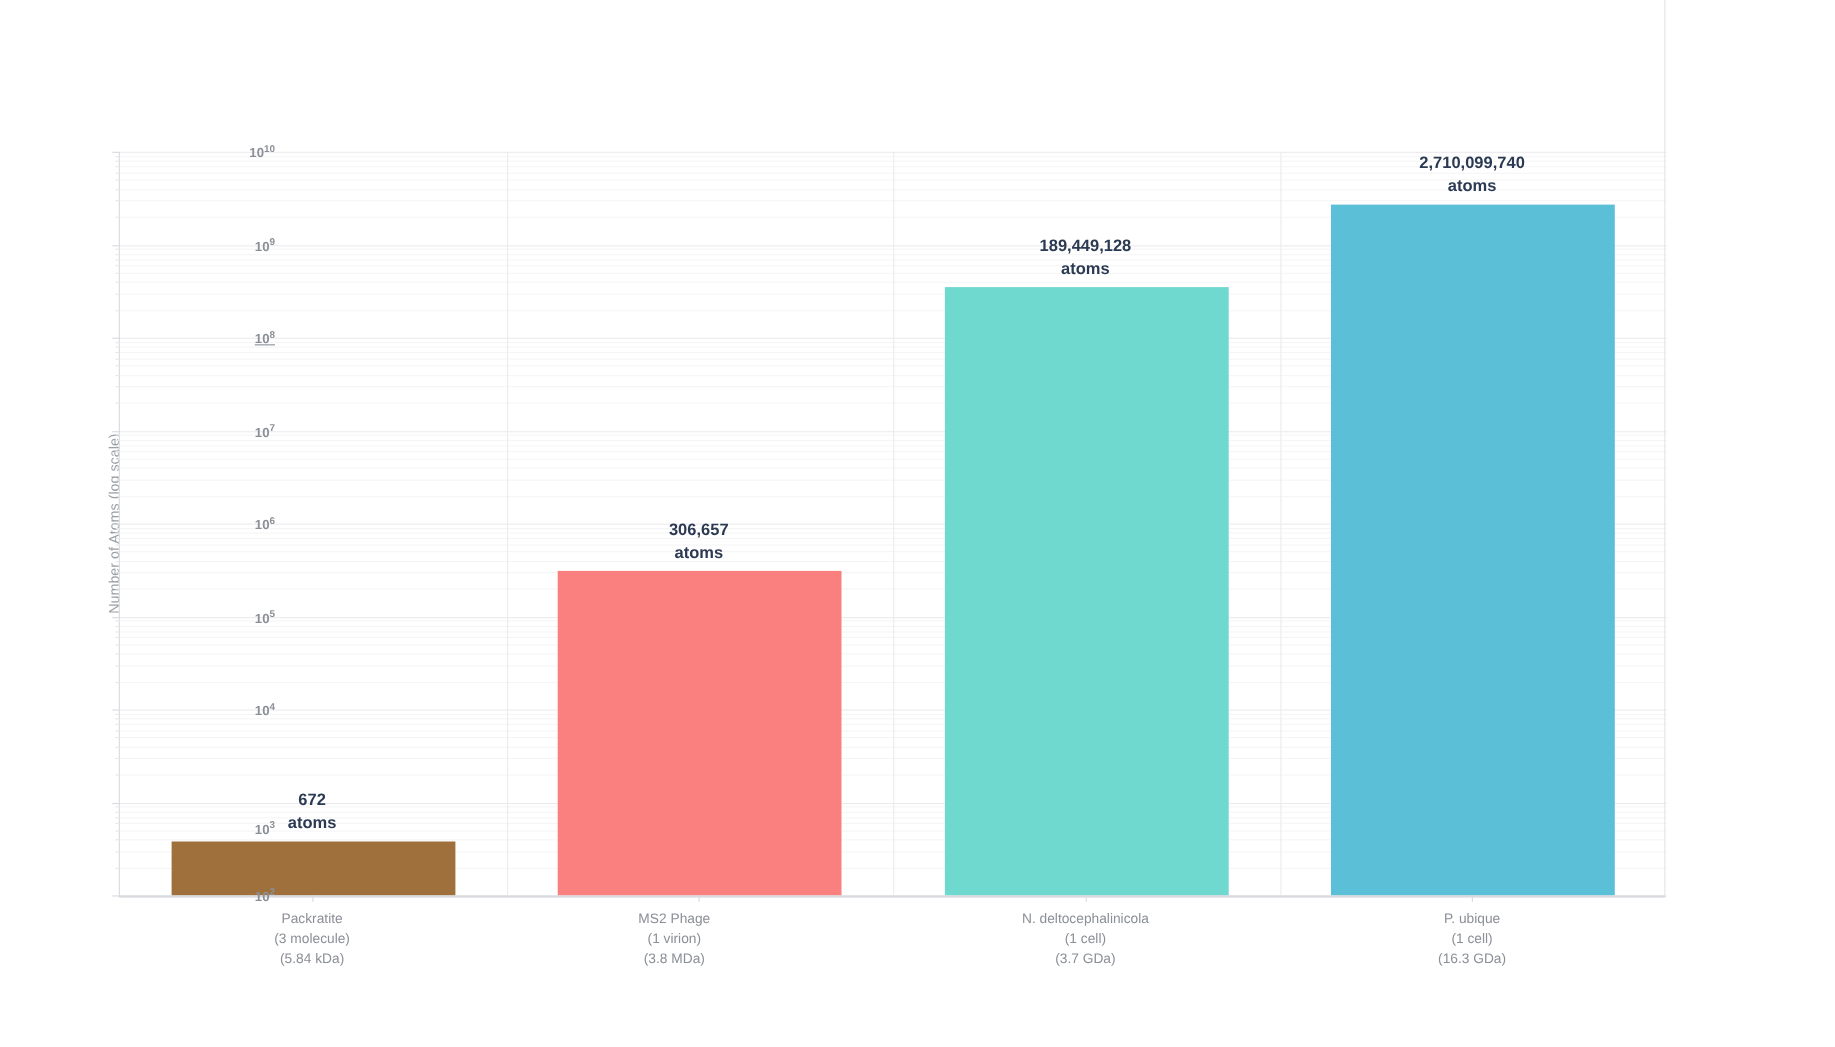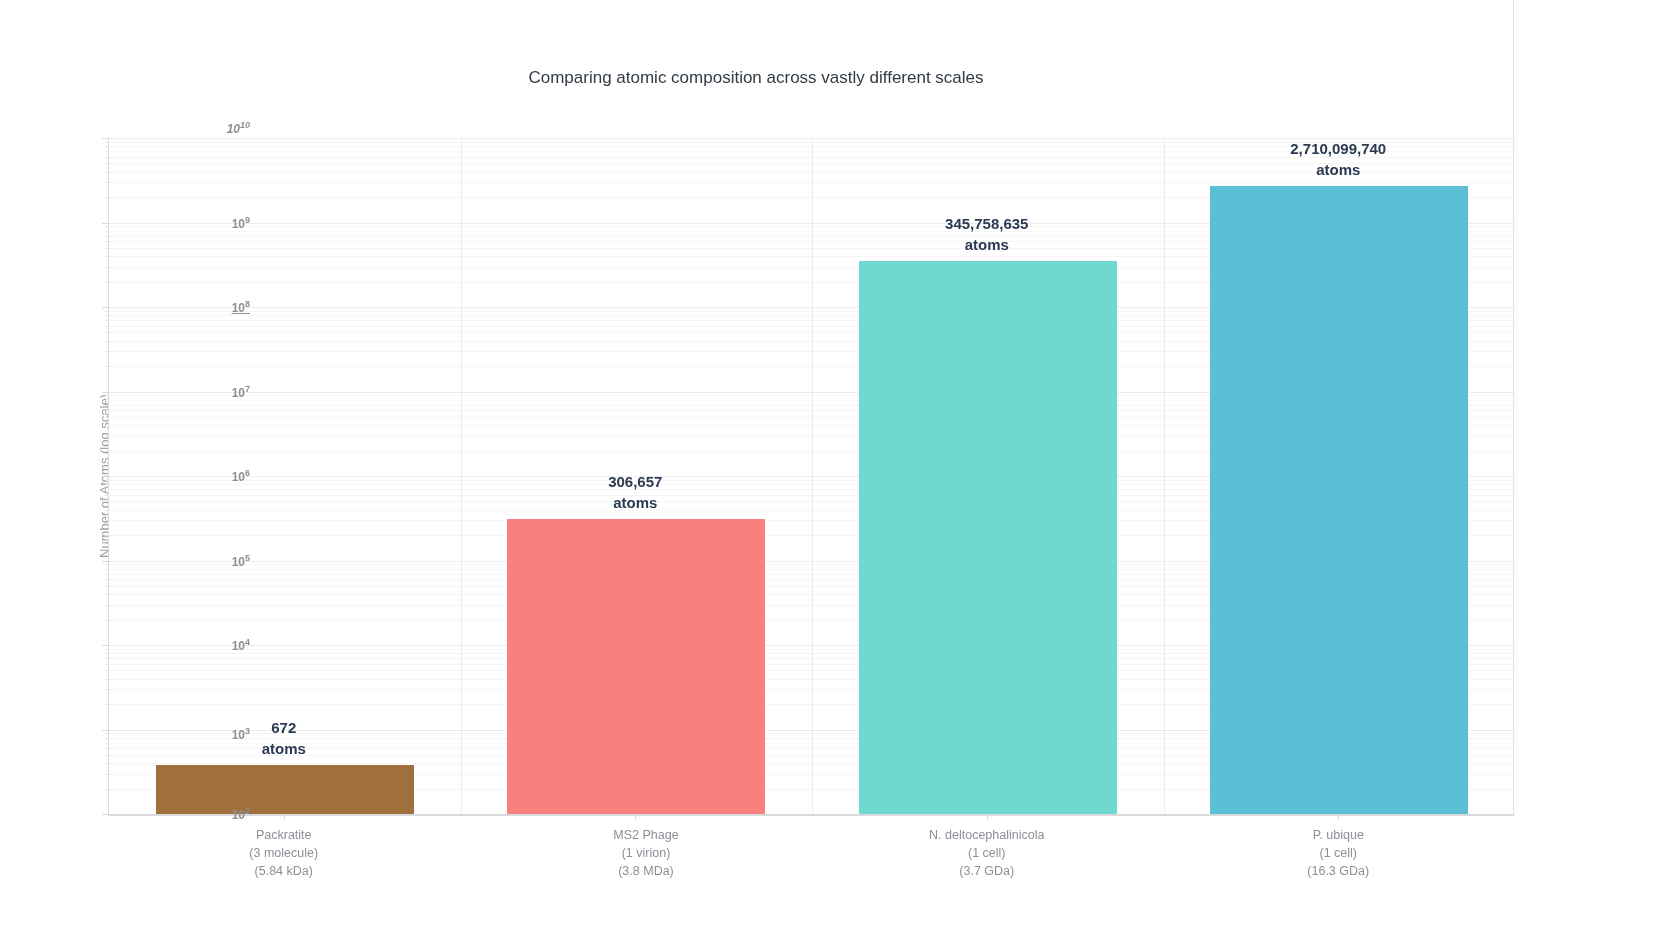--- a/index.html
+++ b/index.html
@@ -100,21 +100,20 @@
   }
   .xtick-mark{
     position:absolute;top:814px;width:1px;height:6px;background:#d8dade;
   }
 </style>
 </head>
 <body>
 
 <div id="chart-root">
 
-  <div class="chart-subtitle">Comparing atomic composition across vastly different scales</div>
 
   <div class="yaxis-title">Number of Atoms (log scale)</div>
 
   <div class="plot-area" id="plot-area">
       <div class="gridline" style="top: 676px;"></div>
       <div class="ytick-mark" style="top: 676px;"></div>
       <div class="gridline minor" style="top: 650.563px;"></div>
       <div class="ytick-mark minor" style="top: 650.563px;"></div>
       <div class="gridline minor" style="top: 635.683px;"></div>
       <div class="ytick-mark minor" style="top: 635.683px;"></div>
@@ -263,50 +262,50 @@
       <div class="bar" title="MS2 Phage: 306,657 atoms" style="left: 398.074px; width: 258.353px; height: 294.622px; background: rgb(250, 128, 128);"></div>
       <div class="vgrid" style="left: 703px;"></div>
       <div class="bar" title="N. deltocephalinicola: 345,758,635 atoms" style="left: 749.574px; width: 258.353px; height: 552.526px; background: rgb(111, 216, 207);"></div>
       <div class="vgrid" style="left: 1054.5px;"></div>
       <div class="bar" title="P. ubique: 2,710,099,740 atoms" style="left: 1101.07px; width: 258.353px; height: 628.087px; background: rgb(91, 191, 216);"></div>
     </div>
   <div class="frame-right-edge"></div>
   <div class="xaxis-line"></div>
 
 <div class="ytick-label" style="top: 814px;"><span>10</span><sup>2</sup></div>
-    <div class="ytick-label" style="top: 734px;"><span>10</span><sup>3</sup></div>
+    <div class="ytick-label" style="top: 753px;"><span>10</span><sup>3</sup></div>
     <div class="ytick-label" style="top: 645px;"><span>10</span><sup>4</sup></div>
     <div class="ytick-label" style="top: 560.5px;"><span>10</span><sup>5</sup></div>
     <div class="ytick-label" style="top: 476px;"><span>10</span><sup>6</sup></div>
     <div class="ytick-label" style="top: 391.5px;"><span>10</span><sup>7</sup></div>
     <div class="ytick-label" style="top: 307px; text-decoration: underline;"><span>10</span><sup>8</sup></div>
     <div class="ytick-label" style="top: 222.5px;"><span>10</span><sup>9</sup></div>
-    <div class="ytick-label" style="top: 128px; font-style: italic;"><span>10</span><sup>10</sup></div>
+    <div class="ytick-label" style="top: 138px;"><span>10</span><sup>10</sup></div>
     <div class="bar-value" style="left: 283.75px; top: 717.397px;">
       <div>672</div>
       <div>atoms</div>
     </div>
     <div class="xtick-mark" style="left: 283.75px;"></div>
     <div class="xtick-label" style="left: 283.75px;">
       <div>Packratite</div>
       <div>(3 molecule)</div>
       <div>(5.84 kDa)</div>
     </div>
     <div class="bar-value" style="left: 635.25px; top: 471.378px;">
       <div>306,657</div>
       <div>atoms</div>
     </div>
     <div class="xtick-mark" style="left: 635.25px;"></div>
-    <div class="xtick-label" style="left: 646px;">
+    <div class="xtick-label" style="left: 613px;">
       <div>MS2 Phage</div>
       <div>(1 virion)</div>
       <div>(3.8 MDa)</div>
     </div>
     <div class="bar-value" style="left: 986.75px; top: 213.474px;">
-      <div>345,758,635</div>
+      <div>189,449,128</div>
       <div>atoms</div>
     </div>
     <div class="xtick-mark" style="left: 986.75px;"></div>
     <div class="xtick-label" style="left: 986.75px;">
       <div>N. deltocephalinicola</div>
       <div>(1 cell)</div>
       <div>(3.7 GDa)</div>
     </div>
     <div class="bar-value" style="left: 1338.25px; top: 137.913px;">
       <div>2,710,099,740</div>

